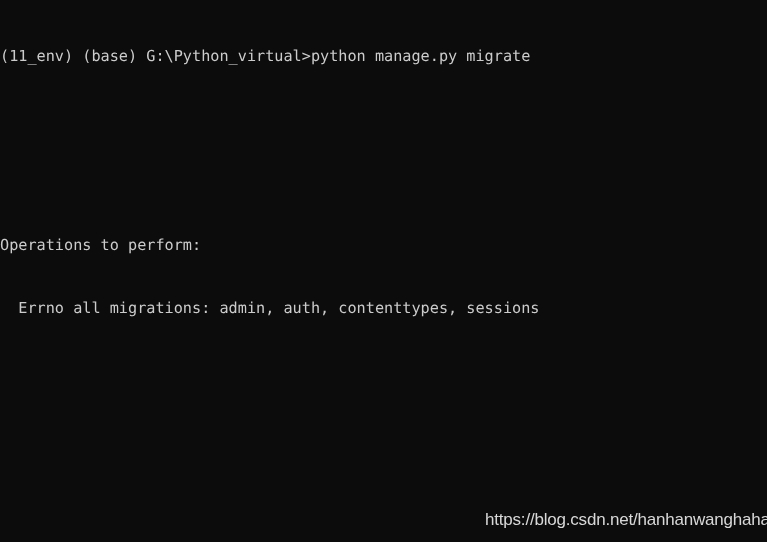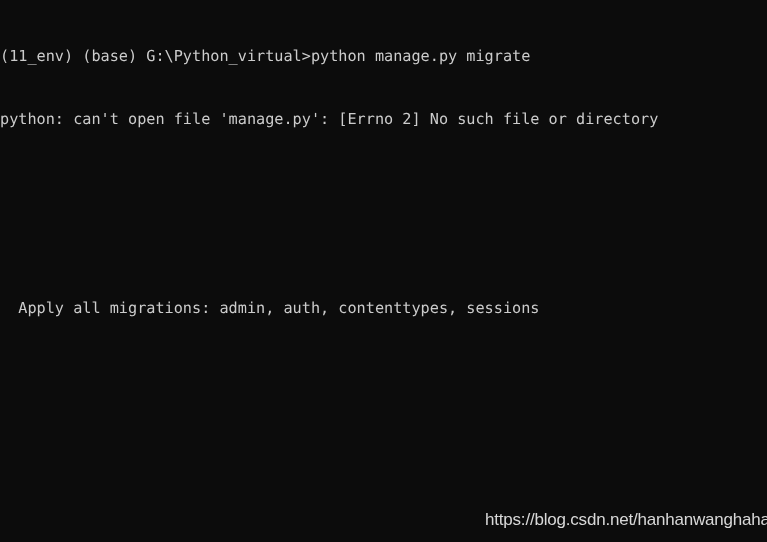--- a/index.html
+++ b/index.html
@@ -55,24 +55,24 @@
     letter-spacing: -0.2px;
     pointer-events: none;
   }
 </style>
 </head>
 <body>
 
 <div id="terminal">
   <div id="console-output">
     <span class="line">(11_env) (base) G:\Python_virtual&gt;python manage.py migrate</span>
-    <span class="line">python: can't open file 'manage.py': [Errno 2] No such file or directory</span>
     <span class="line blank"></span>
     <span class="line blank"></span>
-    <span class="line">  Apply all migrations: admin, auth, contenttypes, sessions</span>
+    <span class="line">Operations to perform:</span>
+    <span class="line">  Errno all migrations: admin, auth, contenttypes, sessions</span>
     
     
     
     
     
     
     
     
     
     

